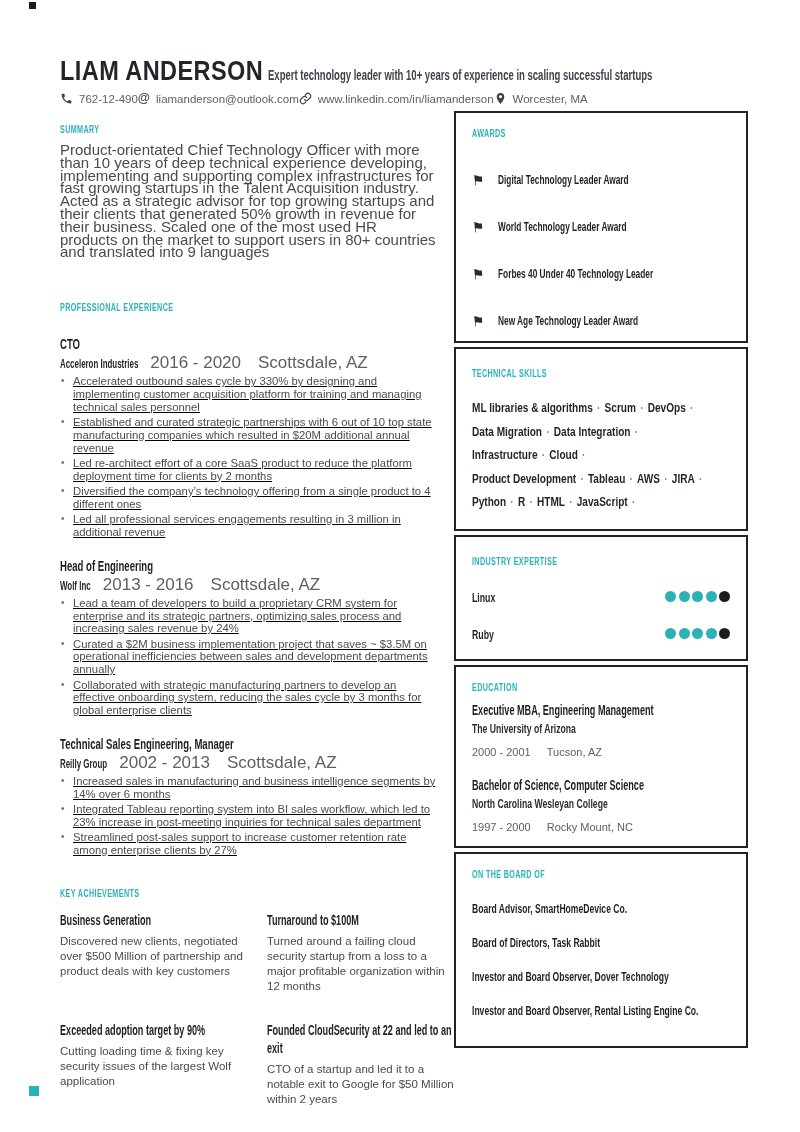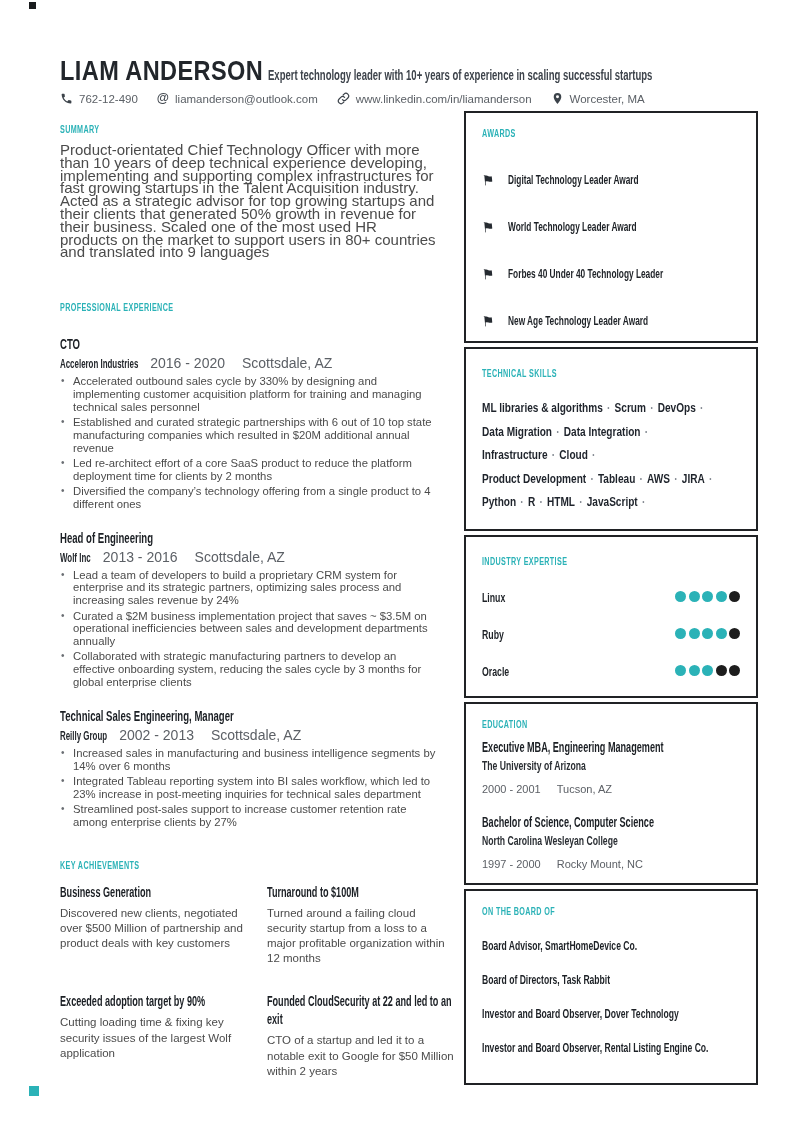--- a/index.html
+++ b/index.html
@@ -5,46 +5,46 @@
   html,body{margin:0;padding:0;background:#fff;}
   body{font-family:"Liberation Sans",sans-serif;-webkit-font-smoothing:antialiased;}
   .page{position:relative;width:800px;height:1132px;background:#fff;overflow:hidden;box-sizing:border-box;padding:56px 42px 0 60px;}
   .mark{position:absolute;}
   .mark-top{left:29px;top:2px;width:7px;height:7px;background:#191b1d;}
   .mark-bottom{left:29px;top:1086px;width:10px;height:10px;background:#2bb2b7;}
 
   
   .name{margin:0;font-size:28px;line-height:30px;font-weight:bold;color:#22262b;letter-spacing:.5px;}
   .tagline{margin-top:4px;font-size:14px;line-height:17px;font-weight:bold;color:#3d434b;}
-  .contact{margin-top:6px;display:flex;align-items:center;gap:19px;font-size:11.5px;color:#5b6066;}
+  .contact{margin-top:6px;display:flex;align-items:center;font-size:11.5px;color:#5b6066;}
   .citem{display:flex;align-items:center;gap:6px;}
   .cicon{display:inline-flex;width:13px;height:13px;flex:none;}
   .cicon svg{width:13px;height:13px;}
   .at{font-size:12.5px;color:#464c53;font-weight:bold;line-height:13px;}
 
   
-  .cols{display:flex;gap:26px;margin-top:6px;}
+  .cols{display:flex;gap:16px;margin-top:6px;}
   .col-l{width:378px;flex:none;}
   .col-r{width:294px;flex:none;box-sizing:border-box;}
 
   .sech{font-size:10px;font-weight:bold;letter-spacing:.5px;color:#2bb2b7;line-height:12px;}
   .body-txt{font-size:15px;line-height:12.8px;color:#4b4b4b;}
 
   .sec-summary{margin-top:8px;}
   .sec-summary .body-txt{margin-top:7px;}
 
   .sec-exp{margin-top:38px;}
   .job{margin-top:20px;}
   .job + .job{margin-top:18px;}
   .job-title{font-size:14.5px;line-height:16px;font-weight:bold;color:#1b1f24;}
   .job-meta{display:flex;align-items:baseline;gap:12px;margin-top:3px;}
   .job-co{font-size:12px;font-weight:bold;color:#24282d;line-height:14px;}
-  .job-dates,.job-loc{font-size:14px;color:#5c6066;line-height:14px;}
+  .job-dates,.job-loc{font-size:17px;color:#5c6066;line-height:14px;}
   .job-loc{margin-left:5px;}
-  ul.bullets{list-style:none;margin:4px 0 0 0;padding:0;}
+  ul.bullets{list-style:none;margin:4px 0 0 0;padding:0;text-decoration:underline;}
   ul.bullets li{position:relative;padding-left:13px;font-size:11.3px;line-height:12.8px;color:#4b4b4b;}
   ul.bullets li + li{margin-top:2.5px;}
   ul.bullets li::before{content:"•";position:absolute;left:1px;top:0;color:#6a6e73;font-size:10px;}
 
   .sec-ach{margin-top:26px;}
   .ach-grid{margin-top:10px;display:grid;grid-template-columns:190px 190px;column-gap:17px;row-gap:26px;}
   .ach-title{display:block;transform:scaleX(.65);transform-origin:0 0;width:153.8%;font-size:14px;line-height:18px;font-weight:bold;color:#1b1f24;}
   .ach-txt{margin-top:5px;font-size:11.5px;line-height:15.2px;color:#4b4b4b;}
 
   
@@ -137,20 +137,21 @@
           <div class="job-meta">
             <span class="job-co" style="display: inline-block; white-space: nowrap; transform: scaleX(0.66); transform-origin: 0px 50%; margin-right: -40.46px;">Acceleron Industries</span>
             <span class="job-dates">2016 - 2020</span>
             <span class="job-loc">Scottsdale, AZ</span>
           </div>
           <ul class="bullets">
             <li>Accelerated outbound sales cycle by 330% by designing and implementing customer acquisition platform for training and managing technical sales personnel</li>
             <li>Established and curated strategic partnerships with 6 out of 10 top state manufacturing companies which resulted in $20M additional annual revenue</li>
             <li>Led re-architect effort of a core SaaS product to reduce the platform deployment time for clients by 2 months</li>
             <li>Diversified the company’s technology offering from a single product to 4 different ones</li>
+            <li>Led all professional services engagements resulting in 3 million in additional revenue</li>
           </ul>
         </div>
 
         <div class="job">
           <div class="job-title" style="display: inline-block; white-space: nowrap; transform: scaleX(0.66); transform-origin: 0px 50%; margin-right: -47.94px;">Head of Engineering</div>
           <div class="job-meta">
             <span class="job-co" style="display: inline-block; white-space: nowrap; transform: scaleX(0.66); transform-origin: 0px 50%; margin-right: -15.64px;">Wolf Inc</span>
             <span class="job-dates">2013 - 2016</span>
             <span class="job-loc">Scottsdale, AZ</span>
           </div>
@@ -255,30 +256,20 @@
               <span class="dot"></span>
             </span>
         </div>
         <div class="exprow">
           <span class="expname" style="display: inline-block; white-space: nowrap; transform: scaleX(0.7); transform-origin: 0px 50%; margin-right: -9.3px;">Ruby</span>
           <span class="dots">
               <span class="dot on"></span>
               <span class="dot on"></span>
               <span class="dot on"></span>
               <span class="dot on"></span>
-              <span class="dot"></span>
-            </span>
-        </div>
-        <div class="exprow">
-          <span class="expname" style="display: inline-block; white-space: nowrap; transform: scaleX(0.7); transform-origin: 0px 50%; margin-right: -11.7px;">Oracle</span>
-          <span class="dots">
-              <span class="dot on"></span>
-              <span class="dot on"></span>
-              <span class="dot on"></span>
-              <span class="dot"></span>
               <span class="dot"></span>
             </span>
         </div>
       </div>
 
       <div class="box box-edu">
         <div class="sech" style="display: inline-block; white-space: nowrap; transform: scaleX(0.72); transform-origin: 0px 50%; margin-right: -17.64px;">EDUCATION</div>
         <div class="edu-item">
           <div class="degree" style="display: inline-block; white-space: nowrap; transform: scaleX(0.65); transform-origin: 0px 50%; margin-right: -97.65px;">Executive MBA, Engineering Management</div>
           <div class="school" style="display: inline-block; white-space: nowrap; transform: scaleX(0.72); transform-origin: 0px 50%; margin-right: -40.32px;">The University of Arizona</div>

